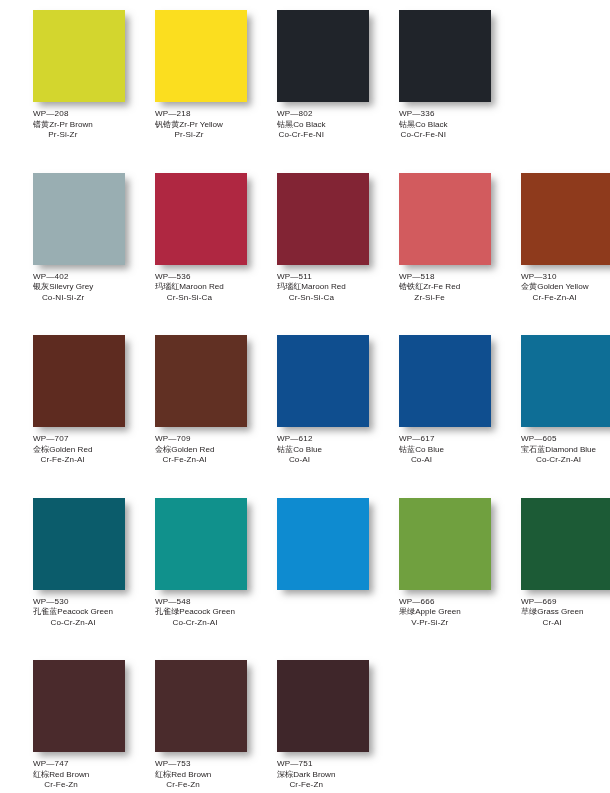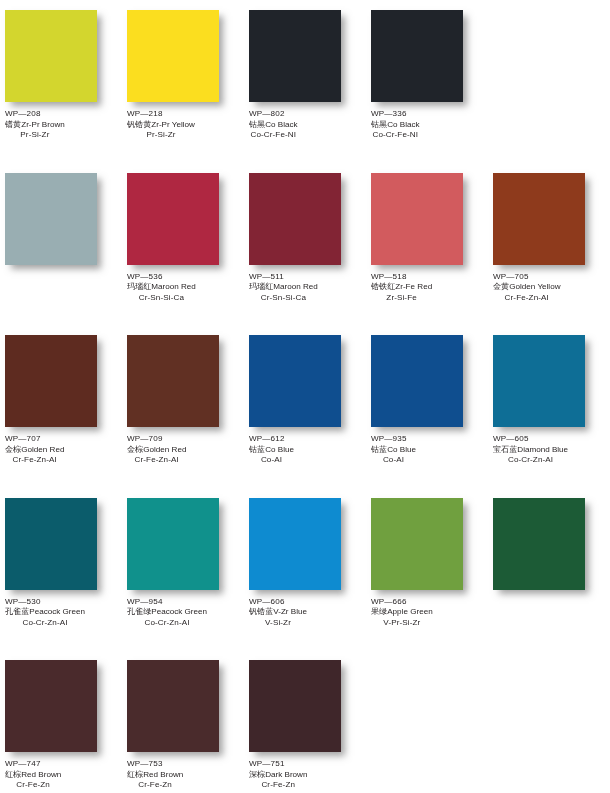--- a/index.html
+++ b/index.html
@@ -30,20 +30,21 @@
     align-items: flex-start;
   }
 
   .swatch-cell {
     width: 122px;
     height: 162.5px;
     position: relative;
     display: flex;
     flex-direction: column;
     align-items: flex-start;
+    padding-left: 28px;
   }
 
   .chip-wrap {
     width: 122px;
     height: 96px;
     position: relative;
     padding-left: 5px;
     padding-top: 2px;
   }
 
@@ -122,20 +123,25 @@
           <span class="lbl lbl-name">钴黑Co Black</span>
           <span class="lbl lbl-formula">Co-Cr-Fe-NI</span>
         </div>
       </div>
     </div>
     <div class="swatch-row">
       <div class="swatch-cell">
         <div class="chip-wrap">
           <div class="chip" style="background-color: rgb(153, 174, 178);"></div>
         </div>
+        <div class="swatch-labels">
+          <span class="lbl lbl-code">WP—402</span>
+          <span class="lbl lbl-name">银灰Silevry Grey</span>
+          <span class="lbl lbl-formula">Co-NI-Si-Zr</span>
+        </div>
       </div>
       <div class="swatch-cell">
         <div class="chip-wrap">
           <div class="chip" style="background-color: rgb(175, 39, 65);"></div>
         </div>
         <div class="swatch-labels">
           <span class="lbl lbl-code">WP—536</span>
           <span class="lbl lbl-name">玛瑙红Maroon Red</span>
           <span class="lbl lbl-formula">Cr-Sn-Si-Ca</span>
         </div>
@@ -158,21 +164,21 @@
           <span class="lbl lbl-code">WP—518</span>
           <span class="lbl lbl-name">锆铁红Zr-Fe Red</span>
           <span class="lbl lbl-formula">Zr-Si-Fe</span>
         </div>
       </div>
       <div class="swatch-cell">
         <div class="chip-wrap">
           <div class="chip" style="background-color: rgb(142, 58, 28);"></div>
         </div>
         <div class="swatch-labels">
-          <span class="lbl lbl-code">WP—705</span>
+          <span class="lbl lbl-code">WP—310</span>
           <span class="lbl lbl-name">金黄Golden Yellow</span>
           <span class="lbl lbl-formula">Cr-Fe-Zn-AI</span>
         </div>
       </div>
     </div>
     <div class="swatch-row">
       <div class="swatch-cell">
         <div class="chip-wrap">
           <div class="chip" style="background-color: rgb(94, 43, 32);"></div>
         </div>
@@ -200,21 +206,21 @@
           <span class="lbl lbl-code">WP—612</span>
           <span class="lbl lbl-name">钴蓝Co Blue</span>
           <span class="lbl lbl-formula">Co-AI</span>
         </div>
       </div>
       <div class="swatch-cell">
         <div class="chip-wrap">
           <div class="chip" style="background-color: rgb(15, 78, 143);"></div>
         </div>
         <div class="swatch-labels">
-          <span class="lbl lbl-code">WP—935</span>
+          <span class="lbl lbl-code">WP—617</span>
           <span class="lbl lbl-name">钴蓝Co Blue</span>
           <span class="lbl lbl-formula">Co-AI</span>
         </div>
       </div>
       <div class="swatch-cell">
         <div class="chip-wrap">
           <div class="chip" style="background-color: rgb(14, 110, 150);"></div>
         </div>
         <div class="swatch-labels">
           <span class="lbl lbl-code">WP—605</span>
@@ -232,49 +238,49 @@
           <span class="lbl lbl-code">WP—530</span>
           <span class="lbl lbl-name">孔雀蓝Peacock Green</span>
           <span class="lbl lbl-formula">Co-Cr-Zn-AI</span>
         </div>
       </div>
       <div class="swatch-cell">
         <div class="chip-wrap">
           <div class="chip" style="background-color: rgb(16, 145, 140);"></div>
         </div>
         <div class="swatch-labels">
-          <span class="lbl lbl-code">WP—954</span>
+          <span class="lbl lbl-code">WP—548</span>
           <span class="lbl lbl-name">孔雀绿Peacock Green</span>
           <span class="lbl lbl-formula">Co-Cr-Zn-AI</span>
         </div>
       </div>
       <div class="swatch-cell">
         <div class="chip-wrap">
           <div class="chip" style="background-color: rgb(14, 139, 208);"></div>
-        </div>
-        <div class="swatch-labels">
-          <span class="lbl lbl-code">WP—606</span>
-          <span class="lbl lbl-name">钒锆蓝V-Zr Blue</span>
-          <span class="lbl lbl-formula">V-Si-Zr</span>
         </div>
       </div>
       <div class="swatch-cell">
         <div class="chip-wrap">
           <div class="chip" style="background-color: rgb(112, 160, 63);"></div>
         </div>
         <div class="swatch-labels">
           <span class="lbl lbl-code">WP—666</span>
           <span class="lbl lbl-name">果绿Apple Green</span>
           <span class="lbl lbl-formula">V-Pr-Si-Zr</span>
         </div>
       </div>
       <div class="swatch-cell">
         <div class="chip-wrap">
           <div class="chip" style="background-color: rgb(28, 91, 54);"></div>
         </div>
+        <div class="swatch-labels">
+          <span class="lbl lbl-code">WP—669</span>
+          <span class="lbl lbl-name">草绿Grass Green</span>
+          <span class="lbl lbl-formula">Cr-AI</span>
+        </div>
       </div>
     </div>
     <div class="swatch-row">
       <div class="swatch-cell">
         <div class="chip-wrap">
           <div class="chip" style="background-color: rgb(74, 42, 44);"></div>
         </div>
         <div class="swatch-labels">
           <span class="lbl lbl-code">WP—747</span>
           <span class="lbl lbl-name">红棕Red Brown</span>

